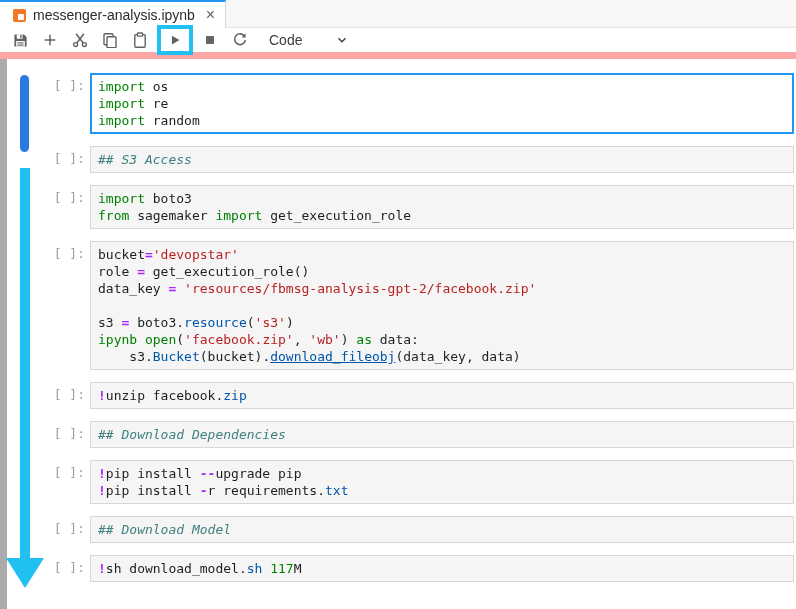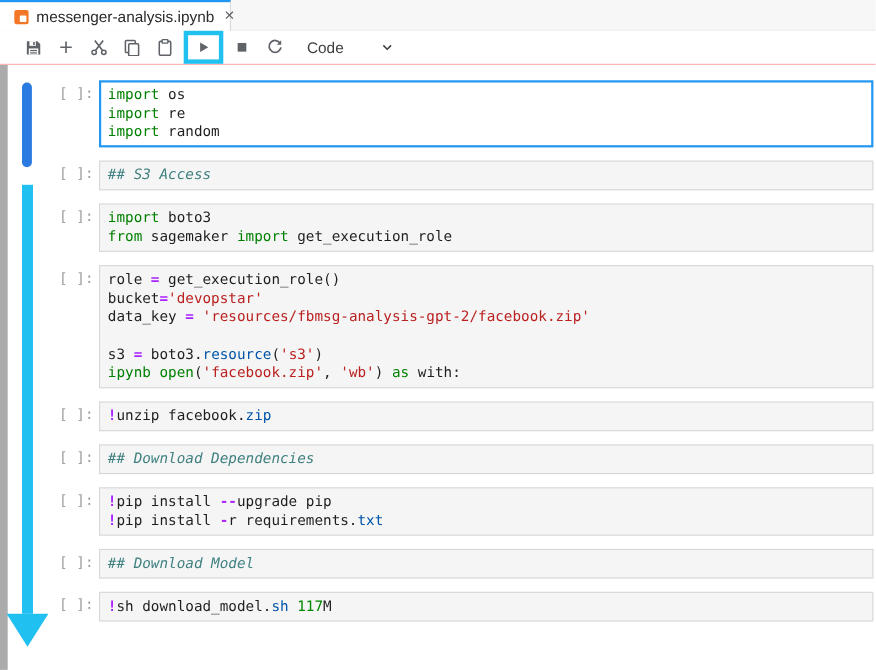--- a/index.html
+++ b/index.html
@@ -10,39 +10,39 @@
   }
   .app{position:relative;width:796px;height:609px;}
 
   
   .tabbar{
     height:28px;background:#f7f7f7;display:flex;align-items:stretch;
     box-shadow:inset 0 -1px 0 #e6e6e6;
   }
   .tab{
     display:inline-flex;align-items:center;gap:7px;
-    width:210px;box-sizing:border-box;padding:0 8px 0 13px;
+    width:226px;box-sizing:border-box;padding:0 8px 0 13px;
     background:#fff;border-top:2px solid var(--accent);
     border-right:1px solid #d8d8d8;
   }
   .nbicon{
     position:relative;width:13px;height:13px;border-radius:2px;
     background:var(--orange);flex:0 0 auto;
   }
   .nbicon::after{
     content:"";position:absolute;right:2px;bottom:2px;width:6px;height:6px;
     background:#fff;border-radius:1px;
   }
   .tab-title{font-size:14px;color:#2b2b2b;white-space:nowrap;flex:1;}
   .tab-close{font-size:16px;line-height:1;color:#5f6368;cursor:pointer;padding:0 2px;}
 
   
   .toolbar{
-    height:31px;background:#fff;border-bottom:1px solid #fca5a5;
-    display:flex;align-items:center;padding-left:15px;box-sizing:border-box;
+    height:31px;background:#fff;border-bottom:7px solid #fca5a5;
+    display:flex;align-items:center;padding-left:5px;box-sizing:border-box;
   }
   .tbtn{
     width:30px;height:28px;display:flex;align-items:center;justify-content:center;
     background:none;border:none;padding:0;color:var(--icon);cursor:pointer;
   }
   .tbtn svg{display:block;}
   .run-highlight{
     width:36px;height:30px;box-sizing:border-box;border:4px solid var(--cyan);
     display:flex;align-items:center;justify-content:center;margin:0 2px;
   }
@@ -186,26 +186,27 @@
         <div class="cell">
           <div class="prompt">[ ]:</div>
           <div class="input">
             <div class="line"><span class="tok kw">import</span><span class="tok pl"> boto3</span></div>
             <div class="line"><span class="tok kw">from</span><span class="tok pl"> sagemaker </span><span class="tok kw">import</span><span class="tok pl"> get_execution_role</span></div>
           </div>
         </div>
         <div class="cell">
           <div class="prompt">[ ]:</div>
           <div class="input">
+            <div class="line"><span class="tok pl">bucket</span><span class="tok op">=</span><span class="tok st">'devopstar'</span></div>
             <div class="line"><span class="tok pl">role </span><span class="tok op">=</span><span class="tok pl"> get_execution_role()</span></div>
-            <div class="line"><span class="tok pl">bucket</span><span class="tok op">=</span><span class="tok st">'devopstar'</span></div>
             <div class="line"><span class="tok pl">data_key </span><span class="tok op">=</span><span class="tok pl"> </span><span class="tok st">'resources/fbmsg-analysis-gpt-2/facebook.zip'</span></div>
             <div class="line"></div>
             <div class="line"><span class="tok pl">s3 </span><span class="tok op">=</span><span class="tok pl"> boto3.</span><span class="tok pr">resource</span><span class="tok pl">(</span><span class="tok st">'s3'</span><span class="tok pl">)</span></div>
-            <div class="line"><span class="tok kw">ipynb</span><span class="tok pl"> </span><span class="tok bi">open</span><span class="tok pl">(</span><span class="tok st">'facebook.zip'</span><span class="tok pl">, </span><span class="tok st">'wb'</span><span class="tok pl">) </span><span class="tok kw">as</span><span class="tok pl"> with:</span></div>
+            <div class="line"><span class="tok kw">ipynb</span><span class="tok pl"> </span><span class="tok bi">open</span><span class="tok pl">(</span><span class="tok st">'facebook.zip'</span><span class="tok pl">, </span><span class="tok st">'wb'</span><span class="tok pl">) </span><span class="tok kw">as</span><span class="tok pl"> data:</span></div>
+            <div class="line"><span class="tok pl">    s3.</span><span class="tok pr">Bucket</span><span class="tok pl">(bucket).</span><span class="tok pru">download_fileobj</span><span class="tok pl">(data_key, data)</span></div>
           </div>
         </div>
         <div class="cell">
           <div class="prompt">[ ]:</div>
           <div class="input">
             <div class="line"><span class="tok op">!</span><span class="tok pl">unzip facebook.</span><span class="tok pr">zip</span></div>
           </div>
         </div>
         <div class="cell">
           <div class="prompt">[ ]:</div>

